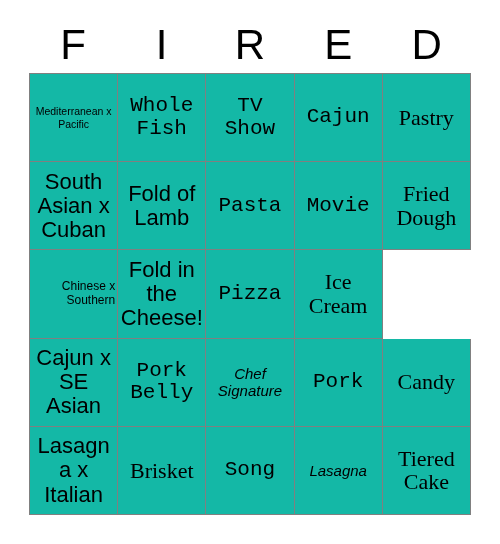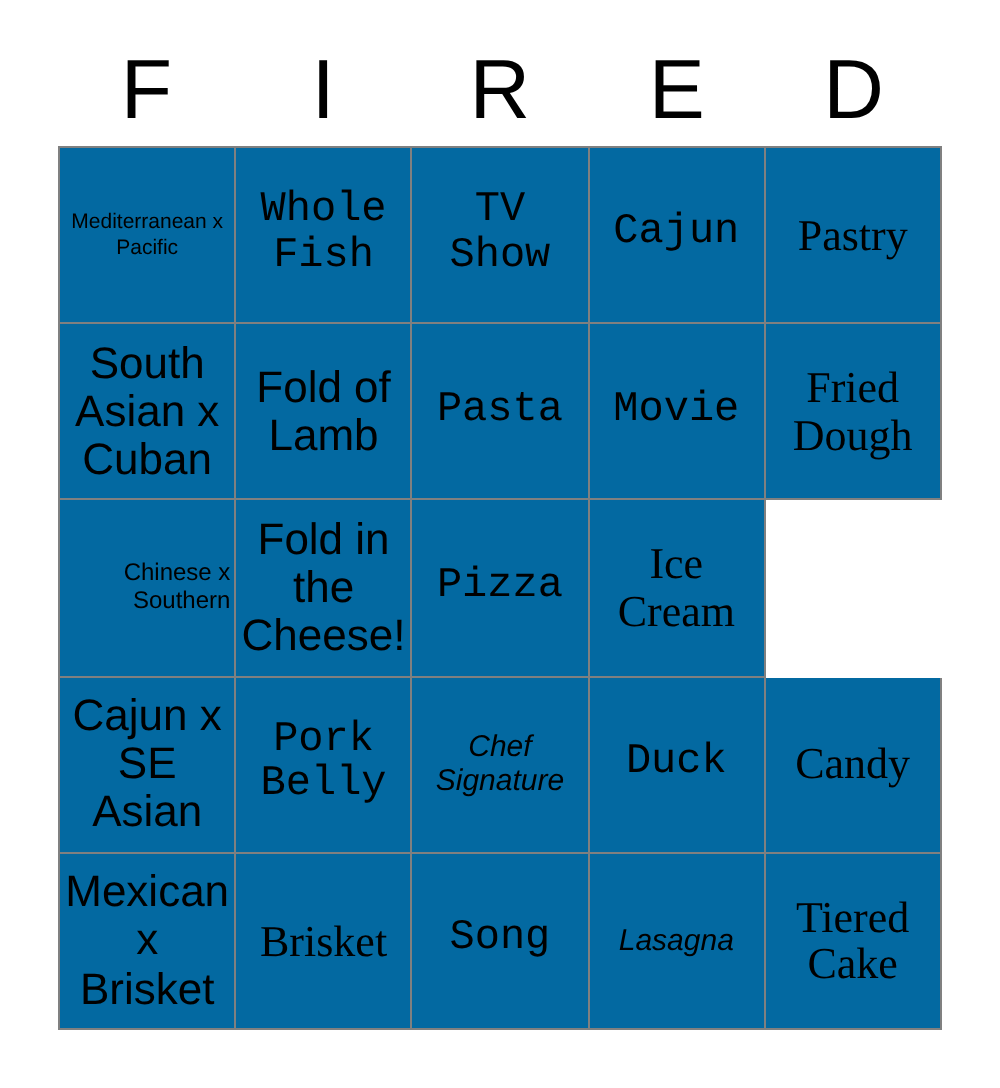--- a/index.html
+++ b/index.html
@@ -57,21 +57,21 @@
     flex: 0 0 88.2px;
     box-sizing: border-box;
     border-right: 1px solid #808080;
     border-bottom: 1px solid #808080;
     display: flex;
     align-items: center;
     justify-content: center;
     text-align: center;
     padding: 1px 2px;
     overflow: hidden;
-    background: #0369a1;
+    background: #14b8a6;
   }
   .cell-text {
     display: block;
     width: 100%;
     line-height: 1.07;
     color: #000000;
     word-wrap: break-word;
   }
 
   
@@ -152,30 +152,30 @@
       <div class="cell">
           <span class="cell-text fs-lg">Cajun x SE Asian</span>
         </div>
       <div class="cell">
           <span class="cell-text fs-xxl">Pork Belly</span>
         </div>
       <div class="cell">
           <span class="cell-text fs-sm">Chef Signature</span>
         </div>
       <div class="cell">
-          <span class="cell-text fs-xxl">Duck</span>
+          <span class="cell-text fs-xxl">Pork</span>
         </div>
       <div class="cell">
           <span class="cell-text fs-xl">Candy</span>
         </div>
     </div>
 
     <div class="grid-row">
       <div class="cell">
-          <span class="cell-text fs-lg">Mexican x Brisket</span>
+          <span class="cell-text fs-lg">Lasagna x Italian</span>
         </div>
       <div class="cell">
           <span class="cell-text fs-xl">Brisket</span>
         </div>
       <div class="cell">
           <span class="cell-text fs-xxl">Song</span>
         </div>
       <div class="cell">
           <span class="cell-text fs-sm">Lasagna</span>
         </div>

